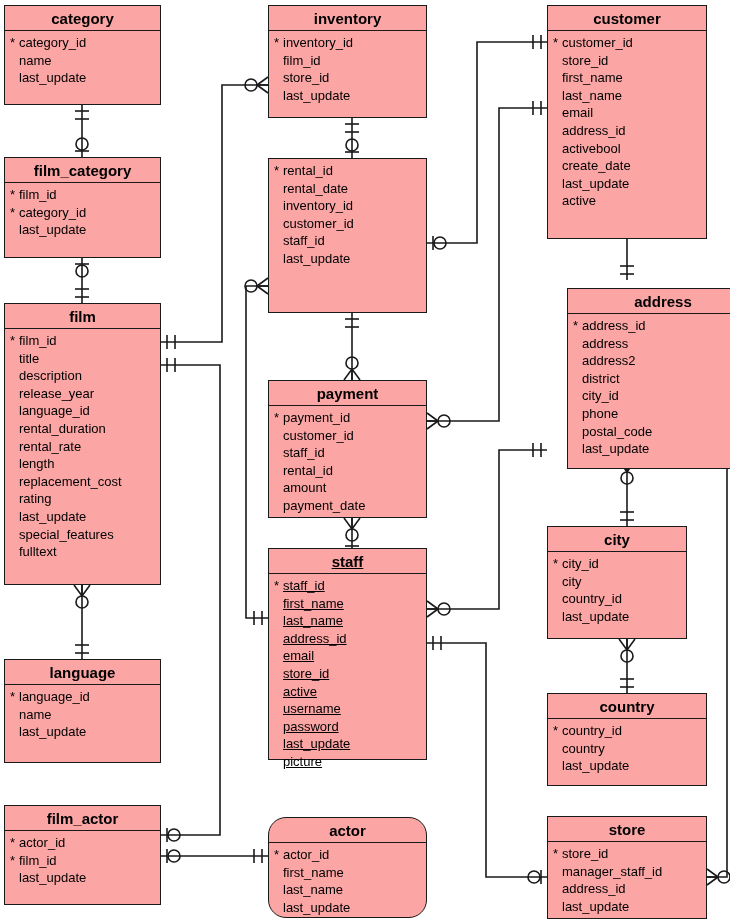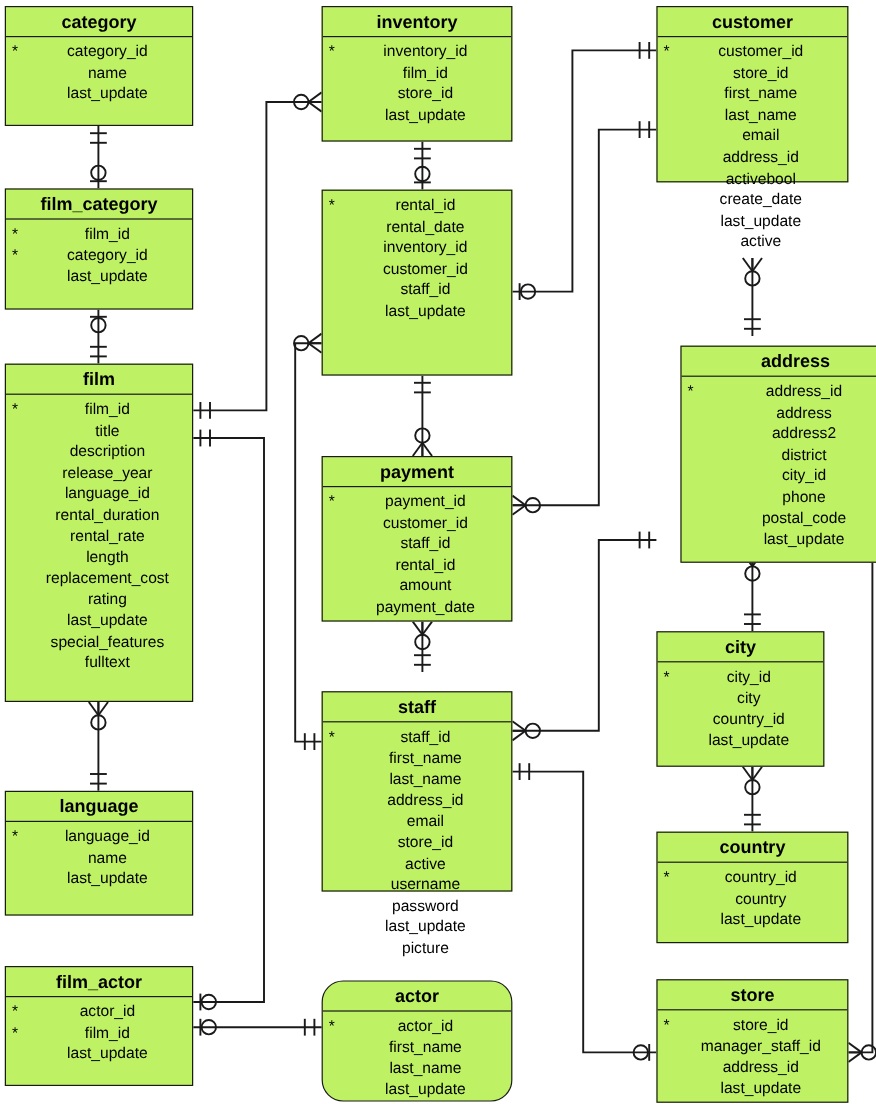--- a/index.html
+++ b/index.html
@@ -2,23 +2,22 @@
 <html><head>
 <meta charset="utf-8">
 <style>
   html,body{margin:0;padding:0;background:#fff;}
   .canvas{
     position:relative;width:730px;height:920px;background:#ffffff;
     font-family:"Liberation Sans","DejaVu Sans",sans-serif;overflow:hidden;
   }
   svg.wires{position:absolute;left:0;top:0;width:730px;height:920px;}
   .tbl{
-    position:absolute;background:#bef264;border:1.6px solid #1a1a1a;
+    position:absolute;background:#fca5a5;border:1.6px solid #1a1a1a;
     box-sizing:border-box;
-    text-align:center;
   }
   .tbl-hd{
     height:24px;border-bottom:1.6px solid #1a1a1a;
     display:flex;align-items:center;justify-content:center;
     font-weight:bold;font-size:15px;color:#000;
   }
   .tbl-rows{padding-top:3px;}
   .frow{
     position:relative;height:17.6px;line-height:17.6px;
     font-size:13px;color:#000;padding-left:14px;white-space:nowrap;
@@ -253,21 +252,21 @@
         <div class="tbl-hd">payment</div>
         <div class="tbl-rows">
           <div class="frow"><span class="pk">*</span><span>payment_id</span></div>
           <div class="frow"><span>customer_id</span></div>
           <div class="frow"><span>staff_id</span></div>
           <div class="frow"><span>rental_id</span></div>
           <div class="frow"><span>amount</span></div>
           <div class="frow"><span>payment_date</span></div>
         </div>
       </div>
-      <div class="tbl" style="left: 268px; top: 576px; width: 159px; height: 167px;">
+      <div class="tbl" style="left: 268px; top: 548px; width: 159px; height: 212px; text-decoration: underline;">
         <div class="tbl-hd">staff</div>
         <div class="tbl-rows">
           <div class="frow"><span class="pk">*</span><span>staff_id</span></div>
           <div class="frow"><span>first_name</span></div>
           <div class="frow"><span>last_name</span></div>
           <div class="frow"><span>address_id</span></div>
           <div class="frow"><span>email</span></div>
           <div class="frow"><span>store_id</span></div>
           <div class="frow"><span>active</span></div>
           <div class="frow"><span>username</span></div>
@@ -278,21 +277,21 @@
       </div>
       <div class="tbl" style="left: 268px; top: 817px; width: 159px; height: 101px; border-radius: 18px;">
         <div class="tbl-hd">actor</div>
         <div class="tbl-rows">
           <div class="frow"><span class="pk">*</span><span>actor_id</span></div>
           <div class="frow"><span>first_name</span></div>
           <div class="frow"><span>last_name</span></div>
           <div class="frow"><span>last_update</span></div>
         </div>
       </div>
-      <div class="tbl" style="left: 547px; top: 5px; width: 160px; height: 147px;">
+      <div class="tbl" style="left: 547px; top: 5px; width: 160px; height: 234px;">
         <div class="tbl-hd">customer</div>
         <div class="tbl-rows">
           <div class="frow"><span class="pk">*</span><span>customer_id</span></div>
           <div class="frow"><span>store_id</span></div>
           <div class="frow"><span>first_name</span></div>
           <div class="frow"><span>last_name</span></div>
           <div class="frow"><span>email</span></div>
           <div class="frow"><span>address_id</span></div>
           <div class="frow"><span>activebool</span></div>
           <div class="frow"><span>create_date</span></div>

